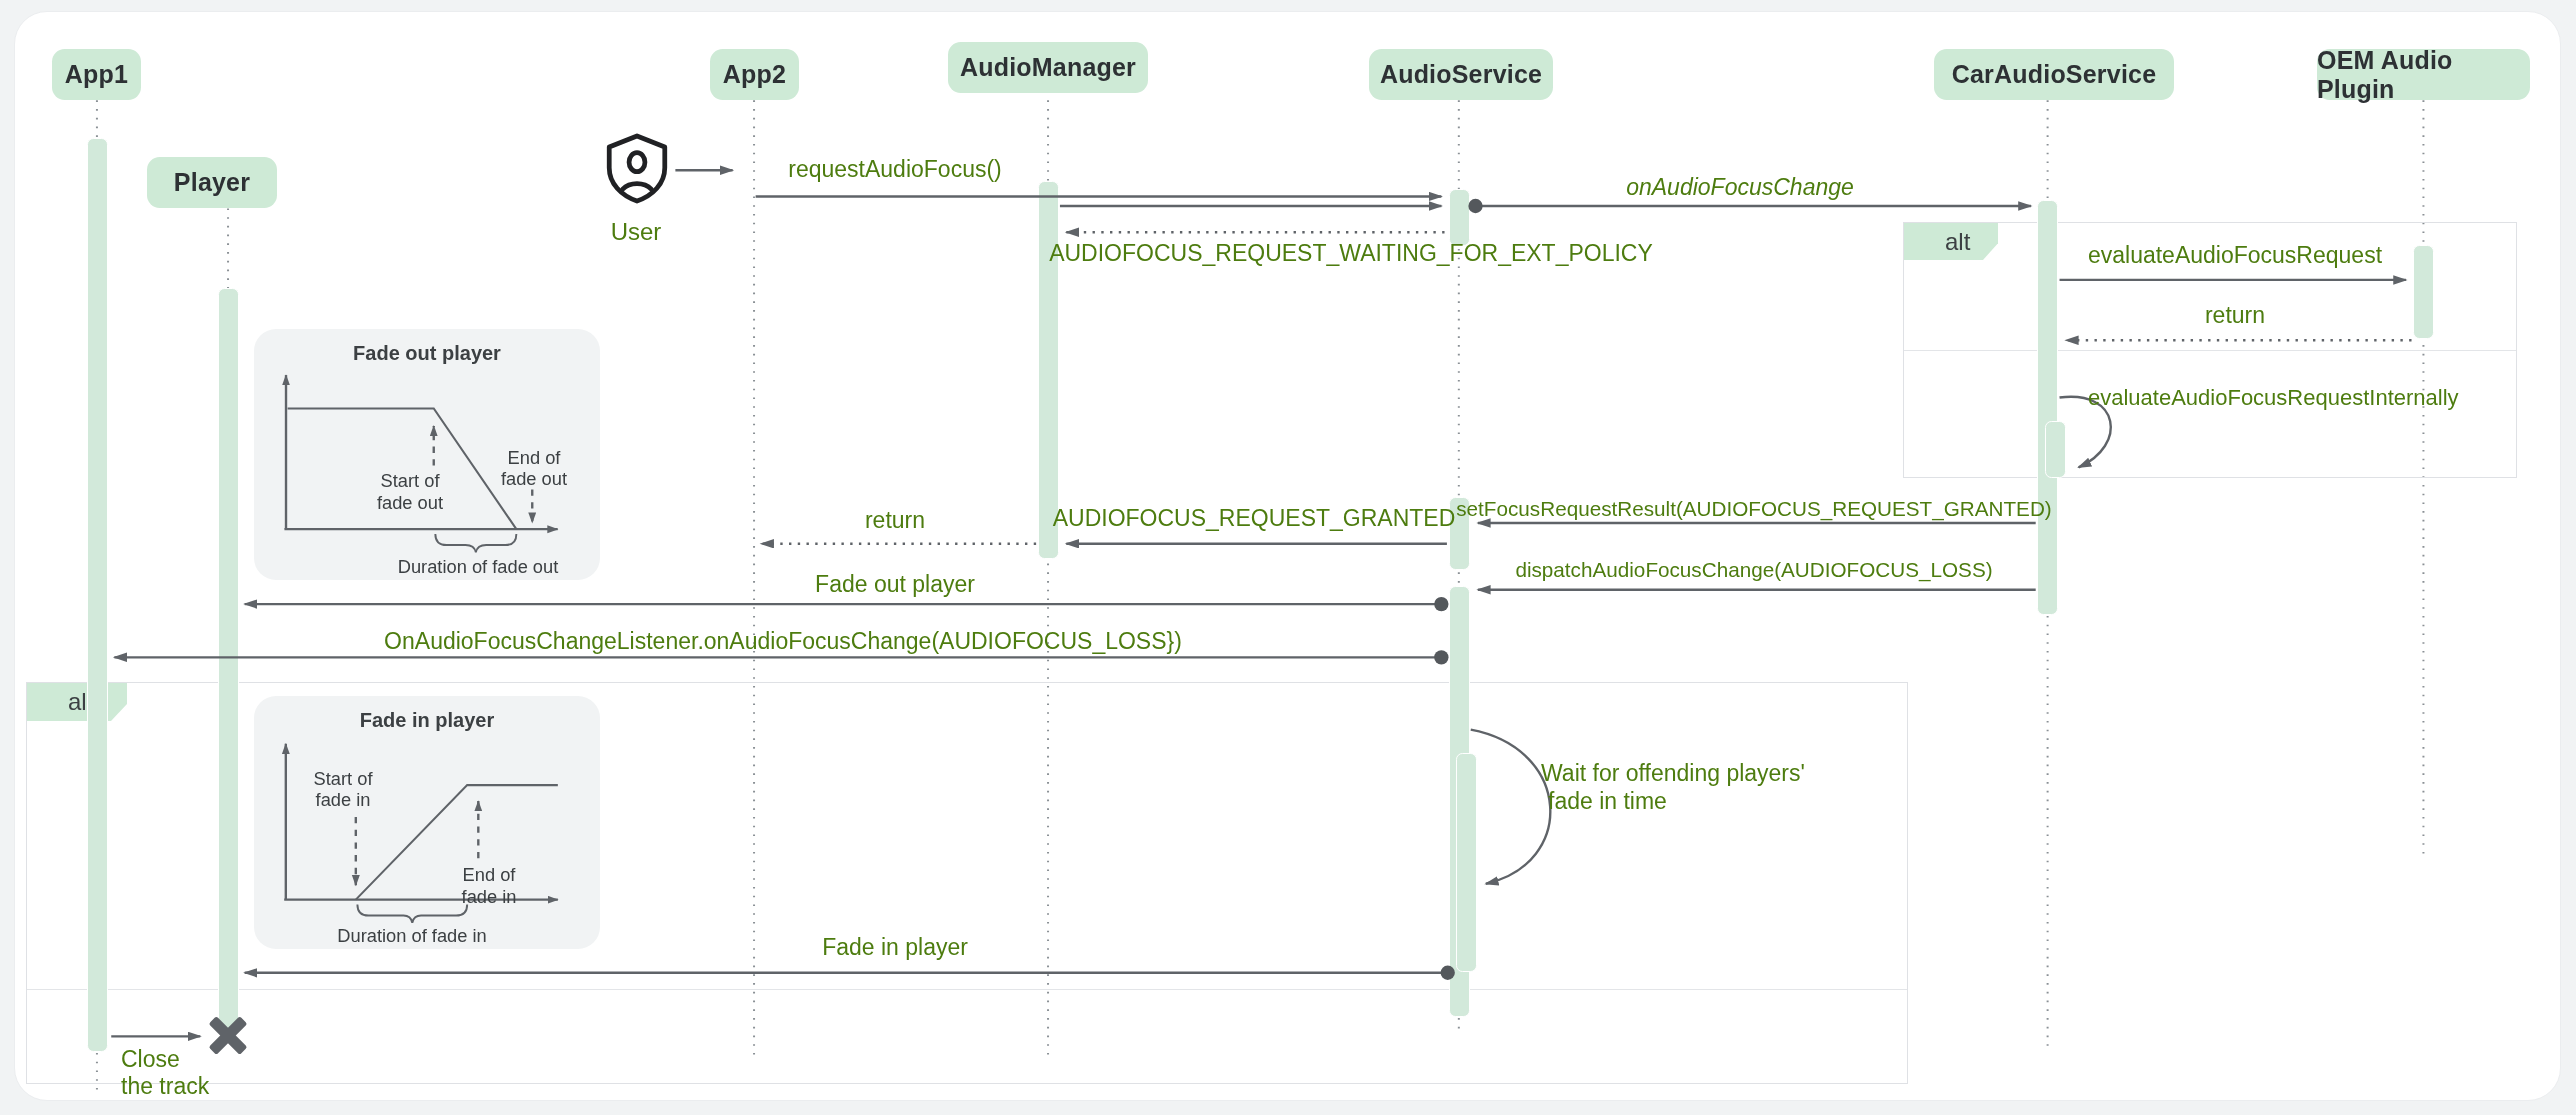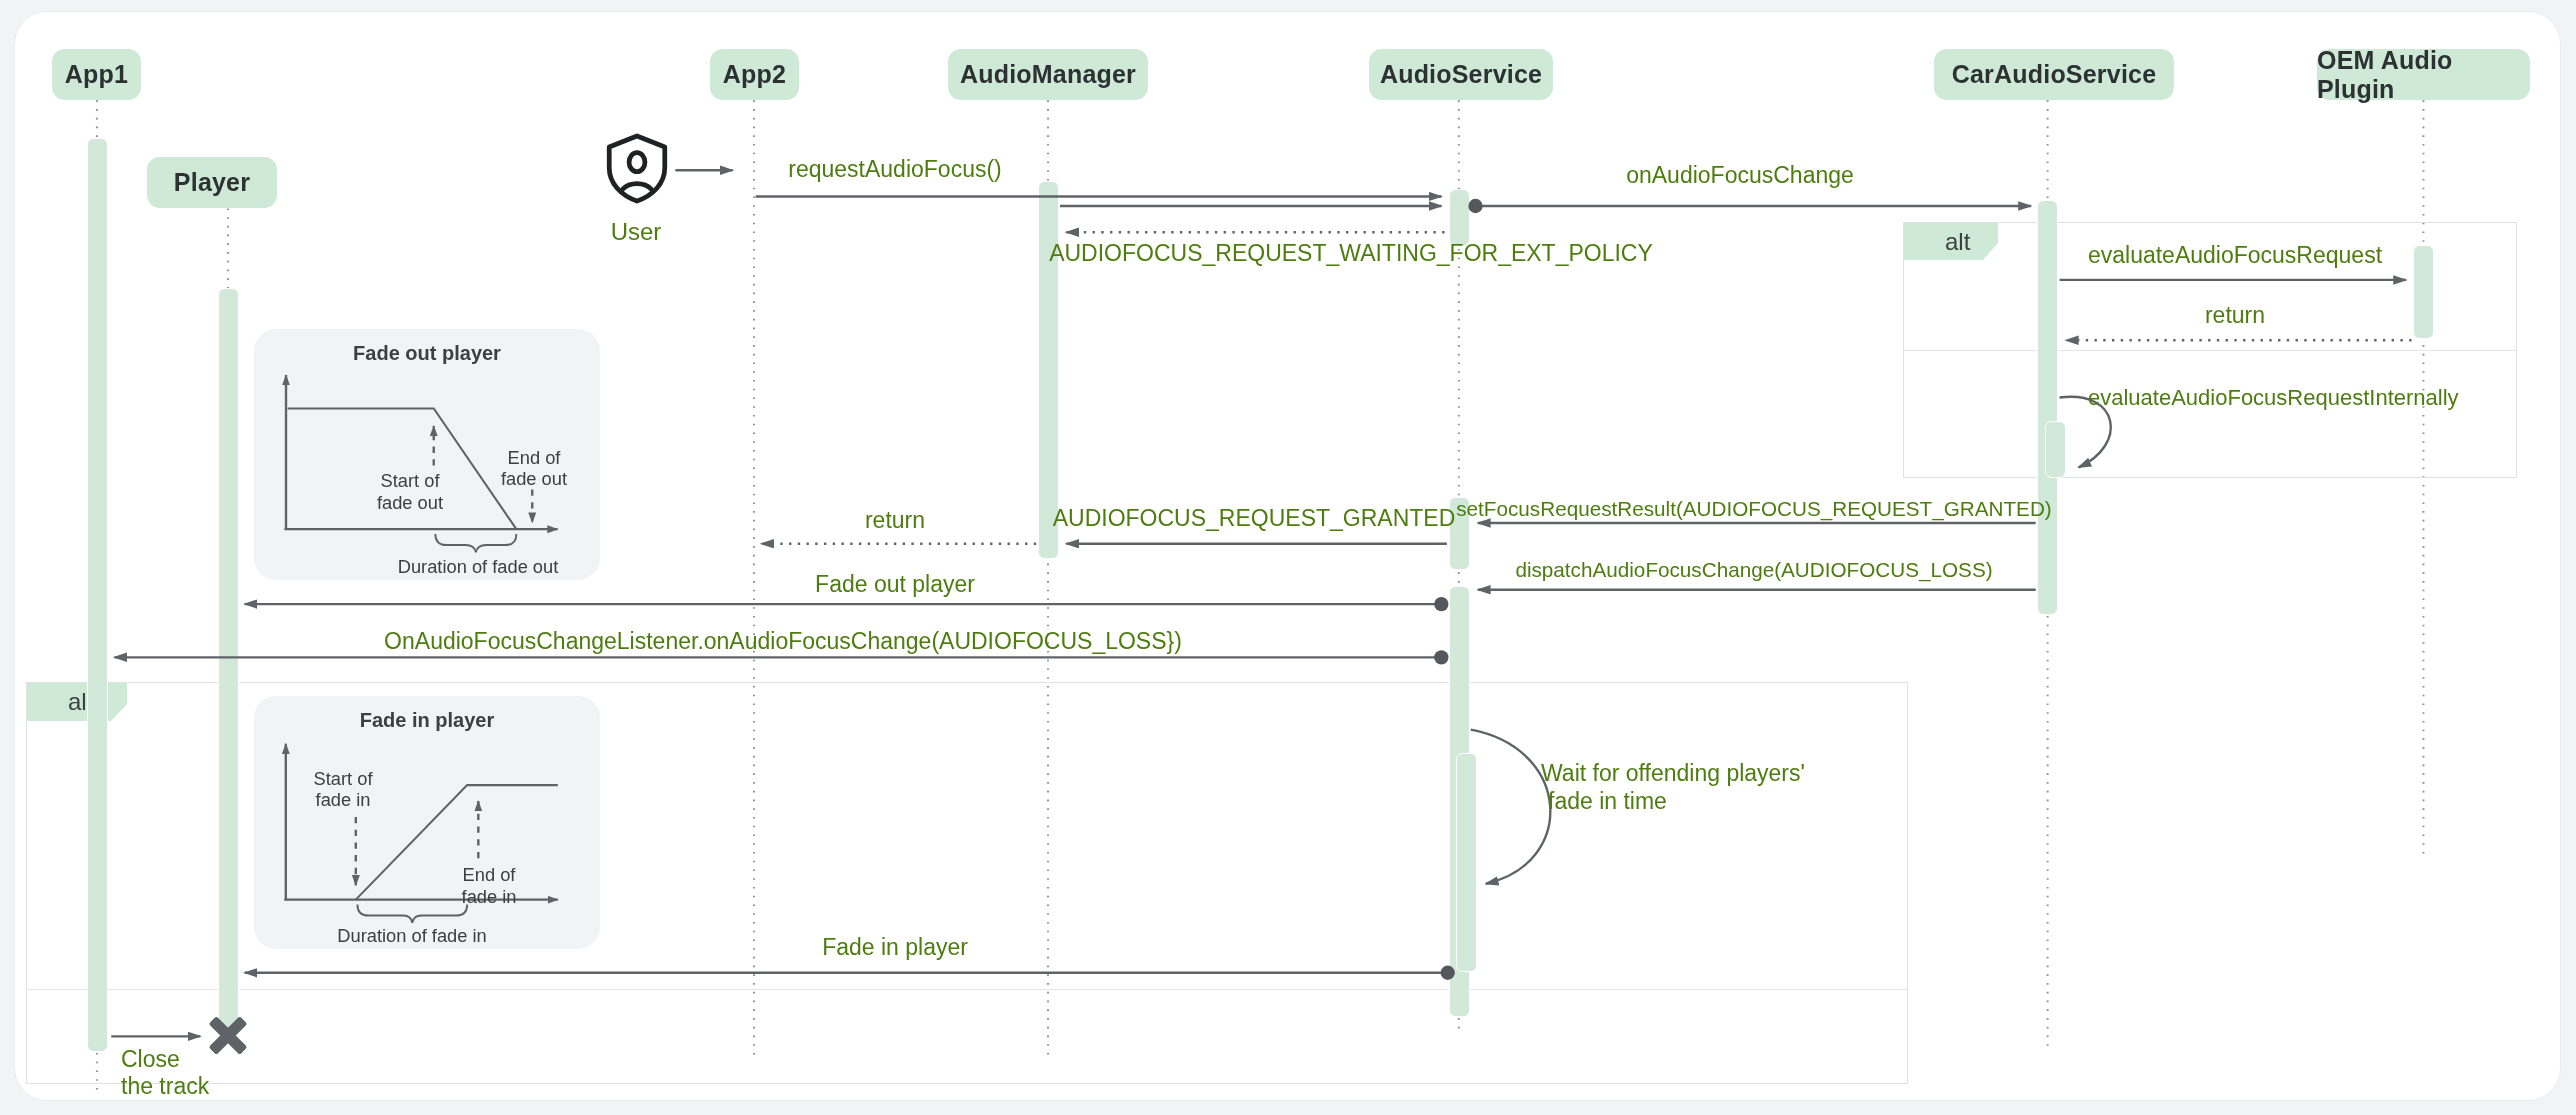--- a/index.html
+++ b/index.html
@@ -102,21 +102,21 @@
 
   <div class="pbox" style="left:52px;top:49px;width:89px;">
       <span>App1</span>
     </div>
   <div class="pbox" style="left:147px;top:157px;width:130px;">
       <span>Player</span>
     </div>
   <div class="pbox" style="left:710px;top:49px;width:89px;">
       <span>App2</span>
     </div>
-  <div class="pbox" style="left:948px;top:49px;width:200px;">
+  <div class="pbox" style="left:948px;top:42px;width:200px;">
       <span>AudioManager</span>
     </div>
   <div class="pbox" style="left:1369px;top:49px;width:184px;">
       <span>AudioService</span>
     </div>
   <div class="pbox" style="left:1934px;top:49px;width:240px;">
       <span>CarAudioService</span>
     </div>
   <div class="pbox" style="left:2317px;top:49px;width:213px;">
       <span>OEM Audio Plugin</span>
@@ -215,21 +215,21 @@
       <line x1="140" y1="1304" x2="252" y2="1304" marker-end="url(#mh)"></line>
     </g>
   </svg>
 
   <div class="destroy" style="left:204px;top:1012px;">
       <span></span>
       <span></span>
     </div>
 
   <div class="lbl c" style="left:895px;top:156px;">requestAudioFocus()</div>
-  <div class="lbl c" style="left:1740px;top:162px;">onAudioFocusChange</div>
+  <div class="lbl c" style="left:1740px;top:174px;font-style:italic;">onAudioFocusChange</div>
   <div class="lbl c" style="left:1351px;top:240px;text-align:center;">AUDIOFOCUS_REQUEST_WAITING_FOR_EXT_POLICY</div>
   <div class="lbl c" style="left:2235px;top:242px;">evaluateAudioFocusRequest</div>
   <div class="lbl c" style="left:2235px;top:302px;">return</div>
   <div class="lbl" style="left:2088px;top:385px;font-size:22px;">evaluateAudioFocusRequestInternally</div>
   <div class="lbl c small" style="left:1754px;top:497px;">setFocusRequestResult(AUDIOFOCUS_REQUEST_GRANTED)</div>
   <div class="lbl c" style="left:1254px;top:505px;">AUDIOFOCUS_REQUEST_GRANTED</div>
   <div class="lbl c" style="left:895px;top:507px;">return</div>
   <div class="lbl c small" style="left:1754px;top:558px;">dispatchAudioFocusChange(AUDIOFOCUS_LOSS)</div>
   <div class="lbl c" style="left:895px;top:571px;">Fade out player</div>
   <div class="lbl c" style="left:783px;top:628px;">OnAudioFocusChangeListener.onAudioFocusChange(AUDIOFOCUS_LOSS})</div>

